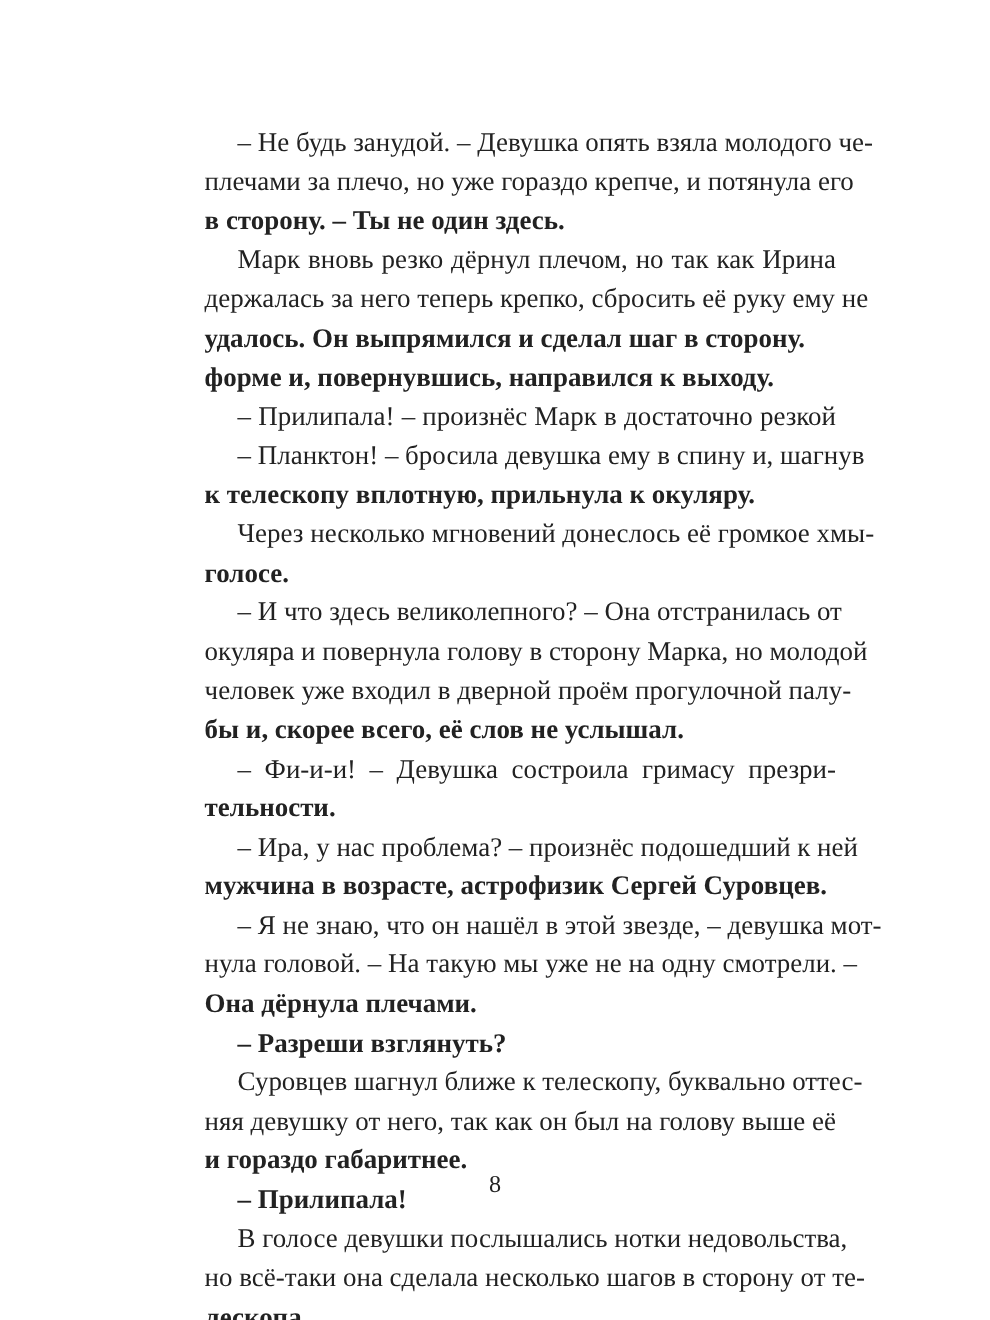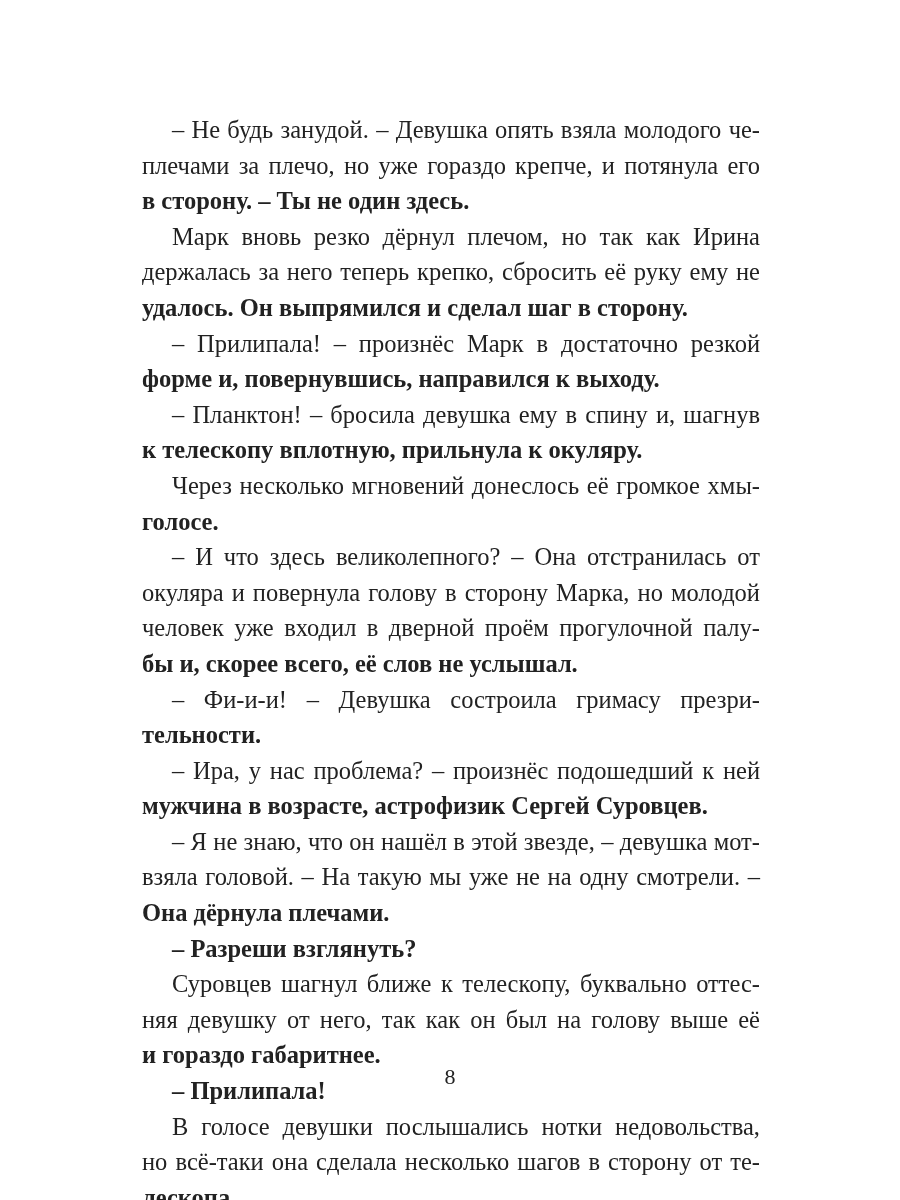--- a/index.html
+++ b/index.html
@@ -30,20 +30,21 @@
       font-size: 24.5px;
       line-height: 35.6px;
       color: #222222;
     }
     .line {
       display: block;
       white-space: nowrap;
       height: 35.6px;
       text-align: justify;
       text-align-last: justify;
+      margin-left: 44px;
     }
     .line.indent {
       padding-left: 30px;
     }
     .line.last {
       text-align-last: left;
       font-weight: bold;
     }
     .page-number {
       position: absolute;
@@ -60,36 +61,36 @@
 <body>
 
 <div class="page">
   <div class="text-block" id="text-block">
       <span class="line indent">– Не будь занудой. – Девушка опять взяла молодого че-</span>
       <span class="line">плечами за плечо, но уже гораздо крепче, и потянула его</span>
       <span class="line last">в сторону. – Ты не один здесь.</span>
       <span class="line indent">Марк вновь резко дёрнул плечом, но так как Ирина</span>
       <span class="line">держалась за него теперь крепко, сбросить её руку ему не</span>
       <span class="line last">удалось. Он выпрямился и сделал шаг в сторону.</span>
+      <span class="line last">форме и, повернувшись, направился к выходу.</span>
       <span class="line indent">– Прилипала! – произнёс Марк в достаточно резкой</span>
-      <span class="line last">форме и, повернувшись, направился к выходу.</span>
       <span class="line indent">– Планктон! – бросила девушка ему в спину и, шагнув</span>
       <span class="line last">к телескопу вплотную, прильнула к окуляру.</span>
       <span class="line indent">Через несколько мгновений донеслось её громкое хмы-</span>
       <span class="line last">голосе.</span>
       <span class="line indent">– И что здесь великолепного? – Она отстранилась от</span>
       <span class="line">окуляра и повернула голову в сторону Марка, но молодой</span>
       <span class="line">человек уже входил в дверной проём прогулочной палу-</span>
       <span class="line last">бы и, скорее всего, её слов не услышал.</span>
       <span class="line indent">– Фи-и-и! – Девушка состроила гримасу презри-</span>
       <span class="line last">тельности.</span>
       <span class="line indent">– Ира, у нас проблема? – произнёс подошедший к ней</span>
       <span class="line last">мужчина в возрасте, астрофизик Сергей Суровцев.</span>
       <span class="line indent">– Я не знаю, что он нашёл в этой звезде, – девушка мот-</span>
-      <span class="line">взяла головой. – На такую мы уже не на одну смотрели. –</span>
+      <span class="line">нула головой. – На такую мы уже не на одну смотрели. –</span>
       <span class="line last">Она дёрнула плечами.</span>
       <span class="line indent last">– Разреши взглянуть?</span>
       <span class="line indent">Суровцев шагнул ближе к телескопу, буквально оттес-</span>
       <span class="line">няя девушку от него, так как он был на голову выше её</span>
       <span class="line last">и гораздо габаритнее.</span>
       <span class="line indent last">– Прилипала!</span>
       <span class="line indent">В голосе девушки послышались нотки недовольства,</span>
       <span class="line">но всё-таки она сделала несколько шагов в сторону от те-</span>
       <span class="line last">лескопа.</span>
     </div>

